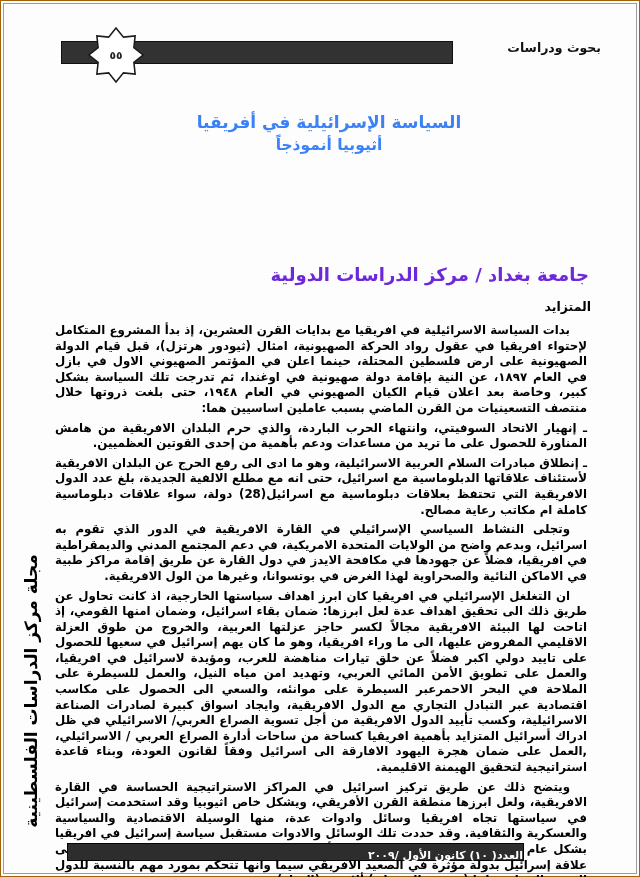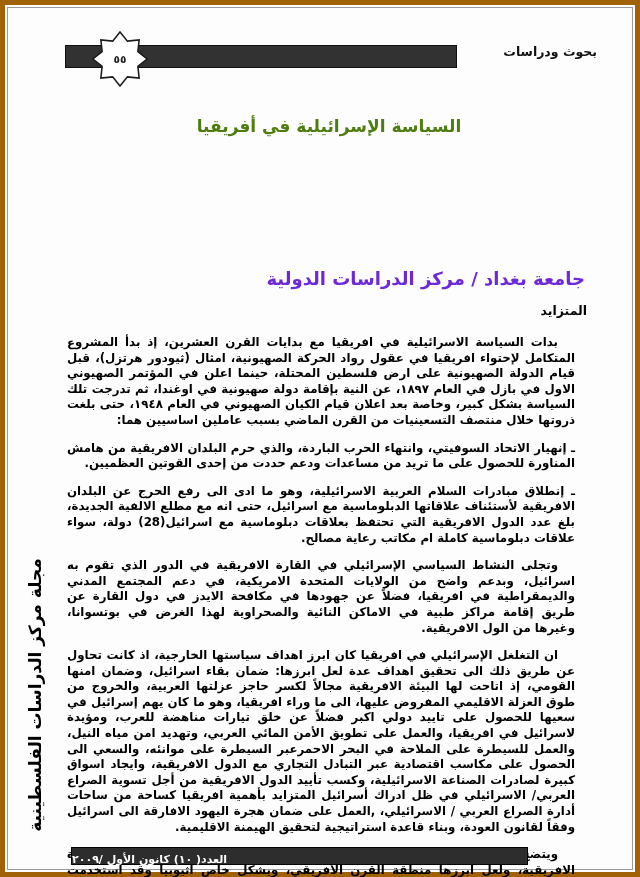--- a/index.html
+++ b/index.html
@@ -6,21 +6,21 @@
   body{
     width:640px;height:877px;
     background:#ffffff;
     font-family:"DejaVu Sans", sans-serif;
     position:relative;
     overflow:hidden;
   }
   .page{
     position:absolute;inset:0;
     background:#fdfdfd;
-    border:5px solid #a16207;
+    border:1px solid #a16207;
     box-sizing:border-box;
   }
   .frame{
     position:absolute;inset:2px;
     border:1px solid #9a9a9a;
     pointer-events:none;
   }
   
   .header-label{
     position:absolute;top:39px;right:38px;
@@ -39,21 +39,21 @@
     width:58px;height:58px;
   }
   .badge text{
     font-family:"DejaVu Sans", sans-serif;
     font-size:11px;font-weight:bold;fill:#222;
     direction:rtl;
   }
   
   .title-block{
     position:absolute;left:50px;right:32px;top:109px;
-    text-align:center;direction:rtl;color:#4d7c0f;
+    text-align:center;direction:rtl;color:#3b82f6;
   }
   .title-main{font-size:17px;font-weight:bold;line-height:24px;}
   .title-sub{font-size:15.5px;font-weight:bold;line-height:22px;}
   .author{
     position:absolute;left:95px;top:221px;
     direction:rtl;font-size:13px;font-weight:bold;color:#000;
     white-space:nowrap;
   }
   .affiliation{
     position:absolute;right:50px;top:263px;
@@ -65,38 +65,38 @@
     direction:rtl;font-size:12.5px;font-weight:bold;color:#000;
   }
   
   .body-text{
     position:absolute;left:50px;right:48px;top:318px;
     direction:rtl;
     text-align:justify;
     font-size:11.8px;font-weight:bold;color:#000;
     line-height:15.6px;
   }
-  .body-text p{margin:12px;padding:0;}
+  .body-text p{margin:4px;padding:0;}
   .body-text p.indent{text-indent:17px;}
   
   .sidebar-title{
     position:absolute;top:690px;left:30px;
     transform:translate(-50%,-50%) rotate(-90deg);
     transform-origin:center;
     direction:rtl;
     white-space:nowrap;
     font-size:17px;font-weight:bold;color:#000;
   }
   
   .footer-band{
     position:absolute;left:66px;top:842px;
     width:457px;height:18px;
     background:#2d2d2d;border:1px solid #050505;
     box-sizing:border-box;
-    text-align:left;
+    text-align:right;
     direction:rtl;
   }
   .footer-band span{
     color:#ffffff;font-size:11px;font-weight:bold;
     line-height:16px;display:inline-block;
   }
 </style>
 </head>
 <body>
 
@@ -107,30 +107,31 @@
 
   <div class="band"></div>
 
   <svg class="badge" viewBox="0 0 60 60">
     <polygon points="30,2 37.7,11.5 49.8,10.2 48.5,22.4 58,30 48.5,37.7 49.8,49.8 37.7,48.5 30,58 22.4,48.5 10.2,49.8 11.5,37.7 2,30 11.5,22.4 10.2,10.2 22.4,11.5" fill="#ffffff" stroke="#1c1c1c" stroke-width="1.6"></polygon>
     <text x="30" y="34" text-anchor="middle">٥٥</text>
   </svg>
 
   <div class="title-block">
     <div class="title-main">السياسة الإسرائيلية في أفريقيا</div>
+    <div class="title-sub">أثيوبيا  أنموذجاً</div>
   </div>
 
 
   <div class="affiliation">جامعة بغداد / مركز الدراسات الدولية</div>
 
   <div class="intro-heading">المتزايد</div>
 
   <div class="body-text">
     <p class="indent">بدات السياسة الاسرائيلية في افريقيا مع بدايات القرن العشرين، إذ بدأ المشروع المتكامل لإحتواء افريقيا في عقول رواد الحركة الصهيونية، امثال (ثيودور هرتزل)، قبل قيام الدولة الصهيونية على ارض فلسطين المحتلة، حينما اعلن في المؤتمر الصهيوني الاول في بازل في العام ١٨٩٧، عن النية بإقامة دولة صهيونية في اوغندا، ثم تدرجت تلك السياسة بشكل كبير، وخاصة بعد اعلان قيام الكيان الصهيوني في العام ١٩٤٨، حتى بلغت ذروتها خلال منتصف التسعينيات من القرن الماضي بسبب عاملين اساسيين هما:</p>
-    <p>ـ إنهيار الاتحاد السوفيتي، وانتهاء الحرب الباردة، والذي حرم البلدان الافريقية من هامش المناورة للحصول على ما تريد من مساعدات ودعم حددت من إحدى القوتين العظميين.</p>
+    <p>ـ إنهيار الاتحاد السوفيتي، وانتهاء الحرب الباردة، والذي حرم البلدان الافريقية من هامش المناورة للحصول على ما تريد من مساعدات ودعم بأهمية من إحدى القوتين العظميين.</p>
     <p>ـ إنطلاق مبادرات السلام العربية الاسرائيلية، وهو ما ادى الى رفع الحرج عن البلدان الافريقية لأستئناف علاقاتها الدبلوماسية مع اسرائيل، حتى انه مع مطلع الالفية الجديدة، بلغ عدد الدول الافريقية التي تحتفظ بعلاقات دبلوماسية مع اسرائيل(28) دولة، سواء علاقات دبلوماسية كاملة ام مكاتب رعاية مصالح.</p>
     <p class="indent">وتجلى النشاط السياسي الإسرائيلي في القارة الافريقية في الدور الذي تقوم به اسرائيل، وبدعم واضح من الولايات المتحدة الامريكية، في دعم المجتمع المدني والديمقراطية في افريقيا، فضلاً عن جهودها في مكافحة الايدز في دول القارة عن طريق إقامة مراكز طبية في الاماكن النائية والصحراوية لهذا الغرض في بوتسوانا، وغيرها من الول الافريقية.</p>
     <p class="indent">ان التغلغل الإسرائيلي في افريقيا كان ابرز اهداف سياستها الخارجية، اذ كانت تحاول عن طريق ذلك الى تحقيق اهداف عدة لعل ابرزها: ضمان بقاء اسرائيل، وضمان امنها القومي، إذ اتاحت لها البيئة الافريقية مجالاً لكسر حاجز عزلتها العربية، والخروج من طوق العزلة الاقليمي المفروض عليها، الى ما وراء افريقيا، وهو ما كان يهم إسرائيل في سعيها للحصول على تاييد دولي اكبر فضلاً عن خلق تيارات مناهضة للعرب، ومؤيدة لاسرائيل في افريقيا، والعمل على تطويق الأمن المائي العربي، وتهديد امن مياه النيل، والعمل للسيطرة على الملاحة في البحر الاحمرعبر السيطرة على موانئه، والسعي الى الحصول على مكاسب اقتصادية عبر التبادل التجاري مع الدول الافريقية، وايجاد اسواق كبيرة لصادرات الصناعة الاسرائيلية، وكسب تأييد الدول الافريقية من أجل تسوية الصراع العربي/ الاسرائيلي في ظل ادراك أسرائيل المتزايد بأهمية افريقيا كساحة من ساحات أدارة الصراع العربي / الاسرائيلي، ,العمل على ضمان هجرة اليهود الافارقة الى اسرائيل وفقاً لقانون العودة، وبناء قاعدة استراتيجية لتحقيق الهيمنة الاقليمية.</p>
     <p class="indent">ويتضح ذلك عن طريق تركيز اسرائيل في المراكز الاستراتيجية الحساسة في القارة الافريقية، ولعل ابرزها منطقة القرن الأفريقي، ويشكل خاص اثيوبيا وقد استخدمت إسرائيل في سياستها تجاه افريقيا وسائل وادوات عدة، منها الوسيلة الاقتصادية والسياسية والعسكرية والثقافية. وقد حددت تلك الوسائل والادوات مستقبل سياسة إسرائيل في افريقيا بشكل عام واثيوبيا بشكل خاص، وعليه فإن أهمية الدراسة تكمن في انها تسلط الضوء على علاقة إسرائيل بدولة مؤثرة في الصعيد الافريقي سيما وانها تتحكم بمورد مهم بالنسبة للدول العربية المجاورة لها (مصر و السودان) ألا وهو (المياه) .</p>
   </div>
 
   <div class="sidebar-title">مجلة مركز الدراسات الفلسطينية</div>
 
   <div class="footer-band">
     <span>العدد( ١٠) كانون الأول /٢٠٠٩</span>

